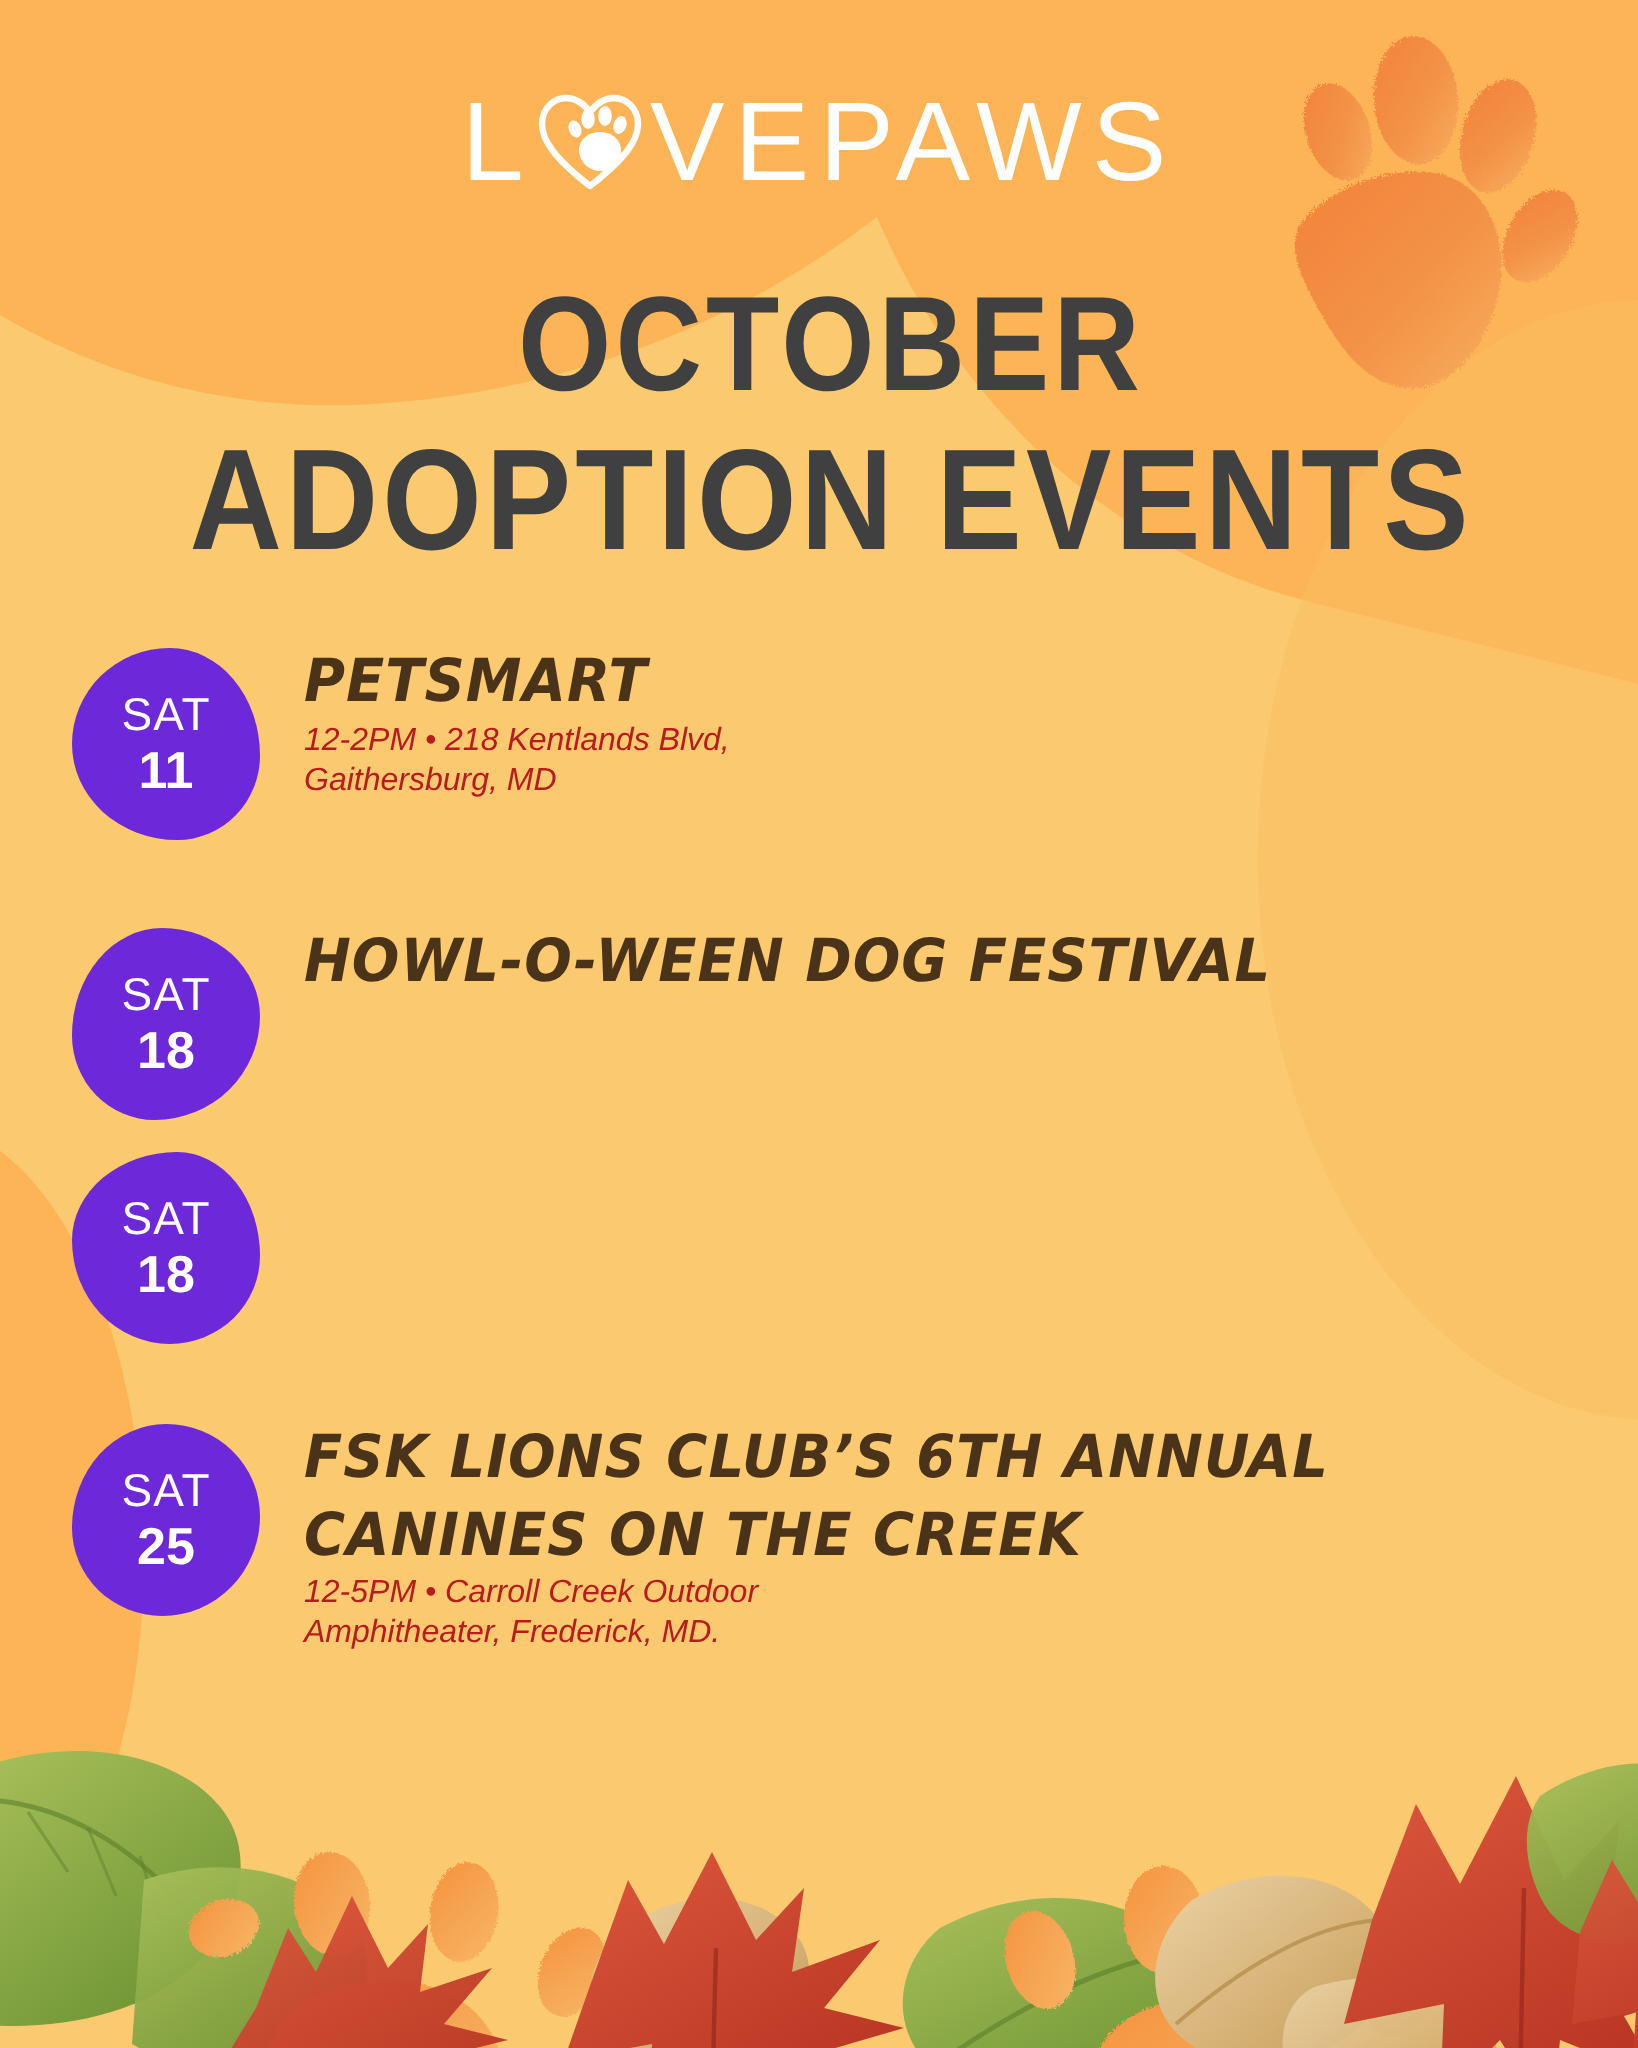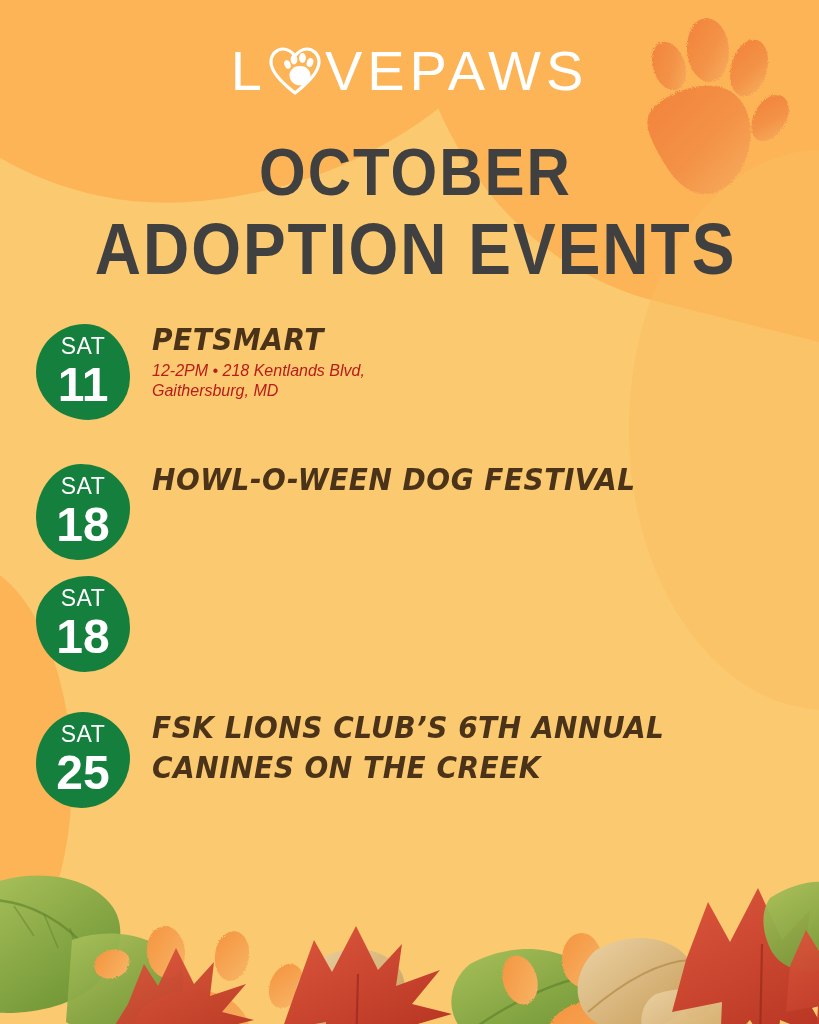--- a/index.html
+++ b/index.html
@@ -120,42 +120,42 @@
     margin-bottom:18px;
   }
   .event-row.e1 { margin-bottom:42px; }
   .event-row.e2 { margin-bottom:14px; }
   .event-row.e3 { margin-bottom:38px; }
   .event-row.e4 { margin-bottom:0; }
 
   .badge {
     flex:0 0 auto;
     width:94px; height:96px;
-    background:#15803d;
+    background:#6d28d9;
     display:flex;
     flex-direction:column;
     align-items:center;
     justify-content:center;
     color:#FFFFFF;
     line-height:1;
     margin-top:2px;
   }
   .badge.b1 { border-radius:52% 48% 44% 56% / 50% 56% 44% 50%; }
   .badge.b2 { border-radius:48% 52% 56% 44% / 56% 46% 54% 44%; }
   .badge.b3 { border-radius:56% 44% 48% 52% / 46% 54% 46% 54%; }
   .badge.b4 { border-radius:50% 50% 52% 48% / 54% 48% 52% 46%; }
 
   .badge .dow {
     font-size:23px;
     letter-spacing:.5px;
     font-weight:400;
     margin-bottom:3px;
   }
   .badge .dnum {
-    font-size:48px;
+    font-size:26px;
     font-weight:bold;
     letter-spacing:0px;
     text-align:center;
   }
 
   .event-body { flex:1 1 auto; padding-top:2px;font-style:italic; }
 
   .event-title {
     color:#4A3318;
     font-family:"DejaVu Sans", sans-serif;
@@ -289,20 +289,24 @@
 
     <div class="event-row e4">
       <div class="badge b4">
         <span class="dow">SAT</span>
         <span class="dnum">25</span>
       </div>
       <div class="event-body">
         <div class="event-title two-line">
           <span class="tl">FSK LIONS CLUB’S 6TH ANNUAL</span>
           <span class="tl">CANINES ON THE CREEK</span>
+        </div>
+        <div class="event-detail">
+          <span class="dl">12-5PM • Carroll Creek Outdoor</span>
+          <span class="dl">Amphitheater, Frederick, MD.</span>
         </div>
       </div>
     </div>
 
   </div>
 
   <div class="leaves-band">
     <svg viewBox="0 0 819 180" width="819" height="180" preserveAspectRatio="none" aria-hidden="true">
       <defs>
         <filter id="leafgrain">

